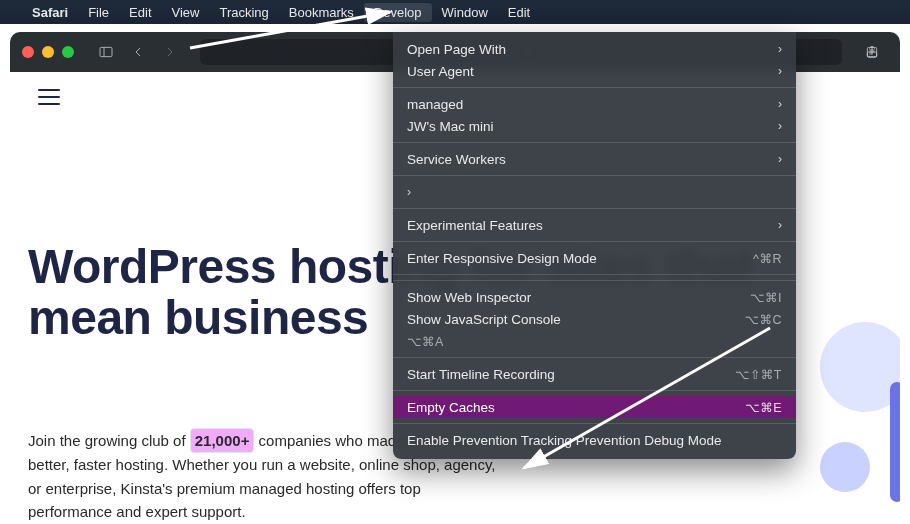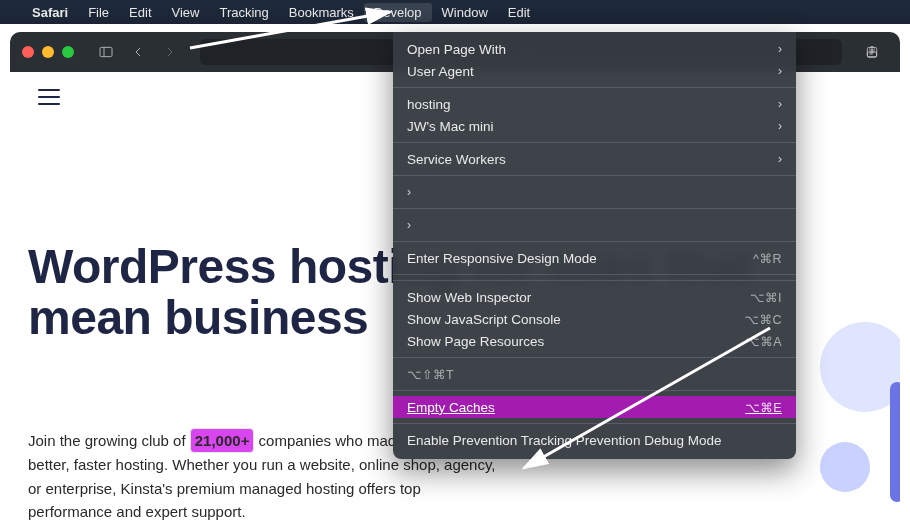--- a/index.html
+++ b/index.html
@@ -47,42 +47,42 @@
   }
   .hero h1 {
     font-size: 48px; line-height: 1.06; font-weight: 800; color:#1f2544;
     letter-spacing: -0.5px;
   }
   .sub {
     position:absolute; left:18px; top:356px; width: 470px;
     font-size: 15px; line-height: 1.55; color:#2a2a2a;
   }
   .badge {
-    display:inline-block; background:#d946ef; border:1px solid #e3e6ea;
+    display:inline-block; background:#f0abfc; border:1px solid #e3e6ea;
     border-radius:4px; padding:0 4px; font-weight:700; color:#2a2a2a;
   }
   
   .illus { position:absolute; right:-10px; top:250px; width:120px; height:260px; }
   .illus .blob { position:absolute; background:#dfe4ff; border-radius:50%; }
 
   
   .dropdown {
     position: absolute; left: 393px; top: 32px; width: 403px;
     background: rgba(54,59,66,0.96); backdrop-filter: blur(6px);
     border-radius: 0 0 8px 8px; box-shadow: 0 12px 30px rgba(0,0,0,.45);
     padding: 6px 0 8px 0; color:#e9e9ea; font-size: 13.5px;
     z-index: 50;
   }
   .dropdown .row {
     display:flex; align-items:center; height: 22px;
     padding: 0 14px; cursor: default; justify-content: space-between;
   }
   .dropdown .row .label { white-space: nowrap; }
   .dropdown .row .shortcut { color: rgba(255,255,255,.55); font-size: 12.5px; letter-spacing: .5px; }
-  .dropdown .row.highlight { background: #a21caf; color:#fff;text-decoration:underline; }
+  .dropdown .row.highlight { background: #701a75; color:#fff; }
   .dropdown .row.highlight .shortcut { color: rgba(255,255,255,.85); }
   .dropdown hr { border:0; border-top:1px solid rgba(255,255,255,.14); margin: 5px 0; }
   .chev { color: rgba(255,255,255,.75); font-size: 12px; }
 
   
   .arrow-svg { position:absolute; pointer-events:none; z-index: 60; }
 </style>
 </head>
 <body>
 
@@ -172,61 +172,62 @@
     <div class="row">
       <span class="label">Open Page With</span>
       <span class="chev">›</span>
     </div>
     <div class="row">
       <span class="label">User Agent</span>
       <span class="chev">›</span>
     </div>
     <hr>
     <div class="row">
-      <span class="label">hosting</span>
+      <span class="label">managed</span>
       <span class="chev">›</span>
     </div>
     <div class="row">
       <span class="label">JW's Mac mini</span>
       <span class="chev">›</span>
     </div>
     <hr>
     <div class="row">
       <span class="label">Service Workers</span>
       <span class="chev">›</span>
     </div>
     <hr>
     <div class="row">
       <span class="chev">›</span>
     </div>
     <hr>
     <div class="row">
+      <span class="label">Experimental Features</span>
       <span class="chev">›</span>
     </div>
     <hr>
     <div class="row">
       <span class="label">Enter Responsive Design Mode</span>
       <span class="shortcut">^⌘R</span>
     </div>
     <hr>
     <hr>
     <div class="row">
       <span class="label">Show Web Inspector</span>
       <span class="shortcut">⌥⌘I</span>
     </div>
     <div class="row">
       <span class="label">Show JavaScript Console</span>
       <span class="shortcut">⌥⌘C</span>
     </div>
     <div class="row">
-      <span class="label">Show Page Resources</span>
       <span class="shortcut">⌥⌘A</span>
     </div>
     <hr>
     <div class="row">
+      <span class="label">Start Timeline Recording</span>
       <span class="shortcut">⌥⇧⌘T</span>
     </div>
     <hr>
     <div class="row highlight">
       <span class="label">Empty Caches</span>
       <span class="shortcut">⌥⌘E</span>
     </div>
     <hr>
     <div class="row">
       <span class="label">Enable Prevention Tracking Prevention Debug Mode</span>

